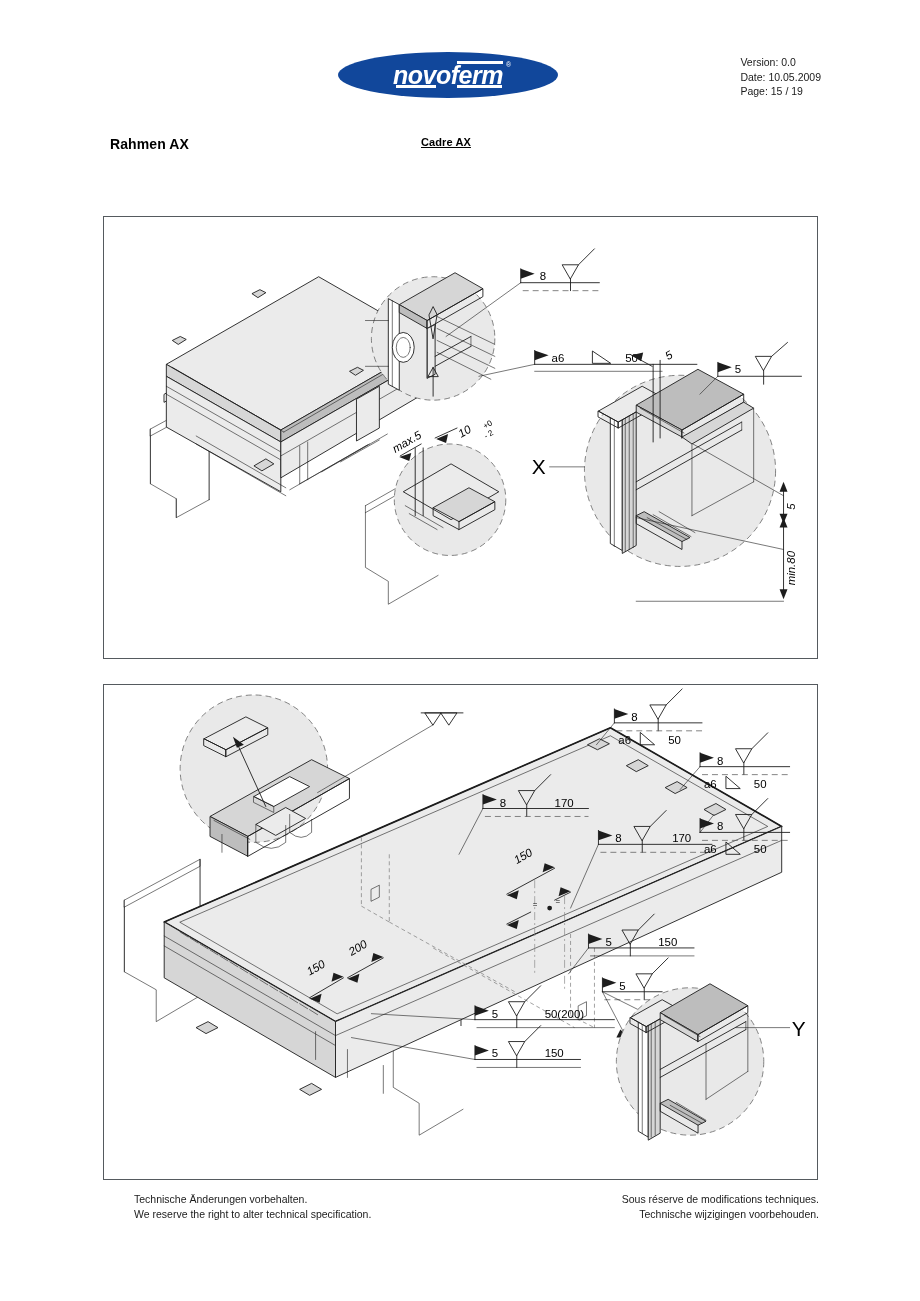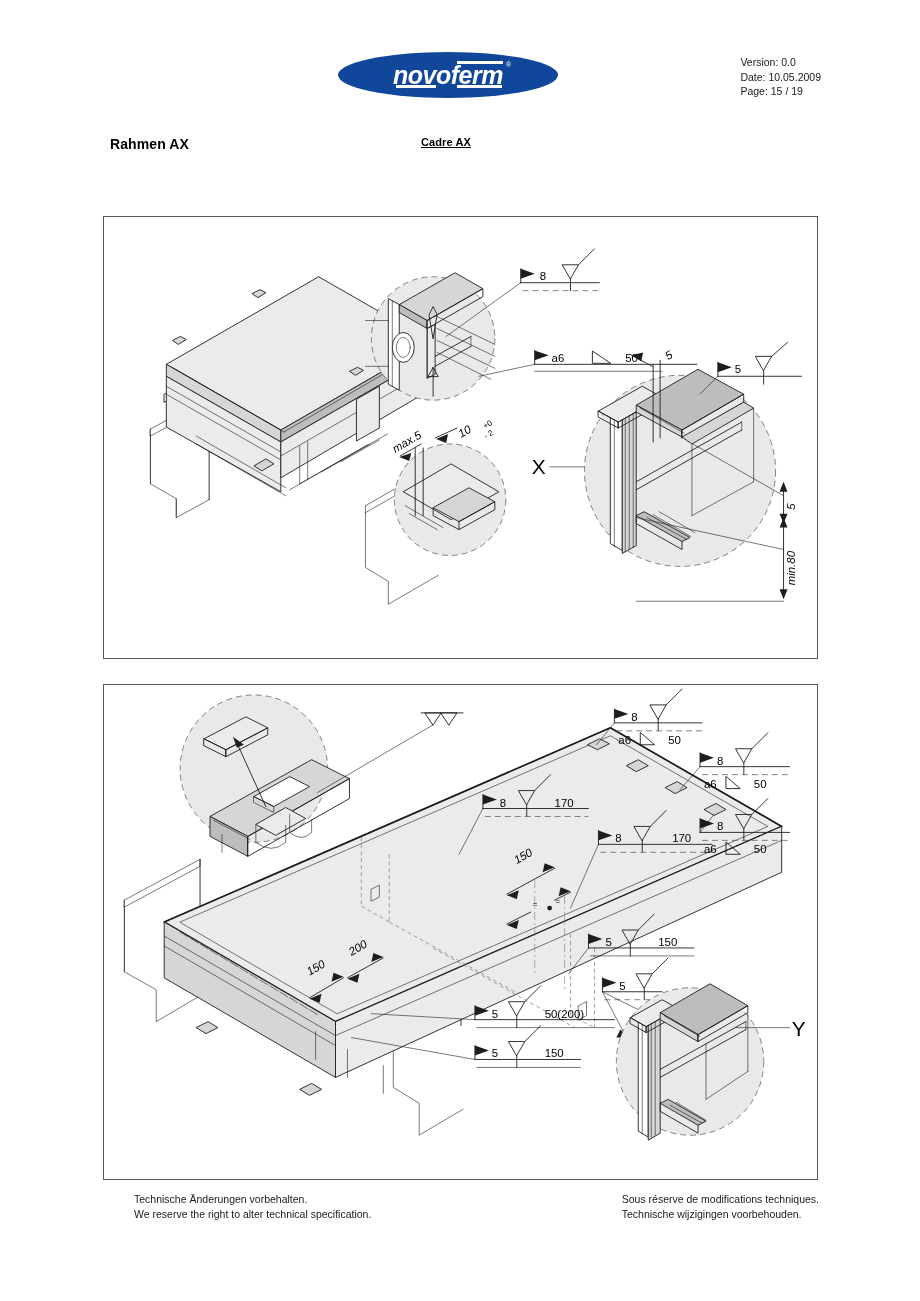--- a/index.html
+++ b/index.html
@@ -149,21 +149,21 @@
     left: 110px; top: 0;
     text-align: left;
     font-size: 10.5px;
     line-height: 14.5px;
     color: #1a1a1a;
     margin-left: 24px;
   }
   #footer-right {
     position: absolute;
     right: 101px; top: 0;
-    text-align: left;
+    text-align: right;
     font-size: 10.5px;
     line-height: 14.5px;
     color: #1a1a1a;
   }
   .fl { display: block; }
 </style>
 </head>
 <body>
 
 <div id="header">

